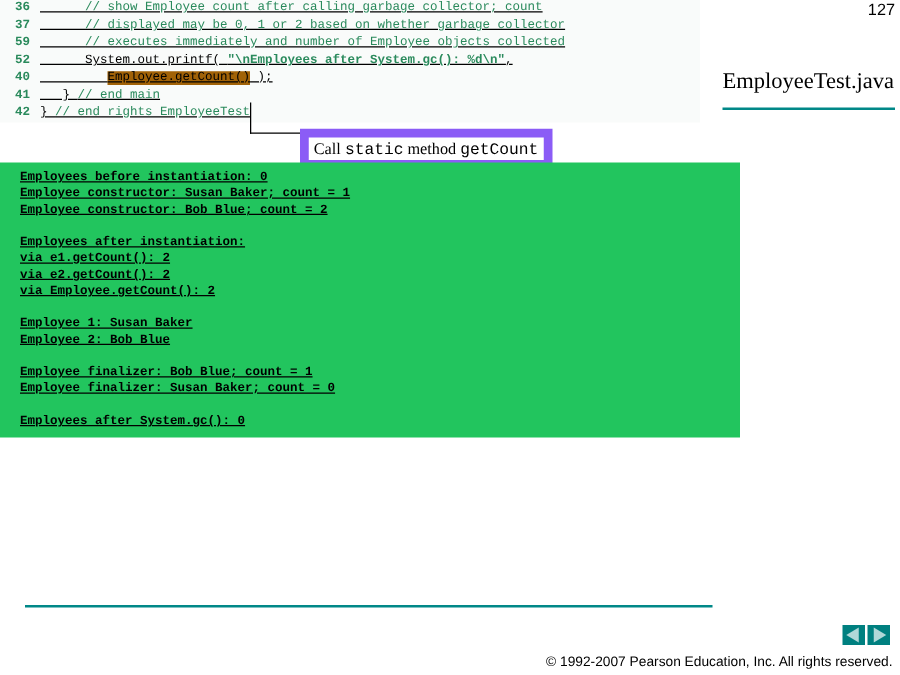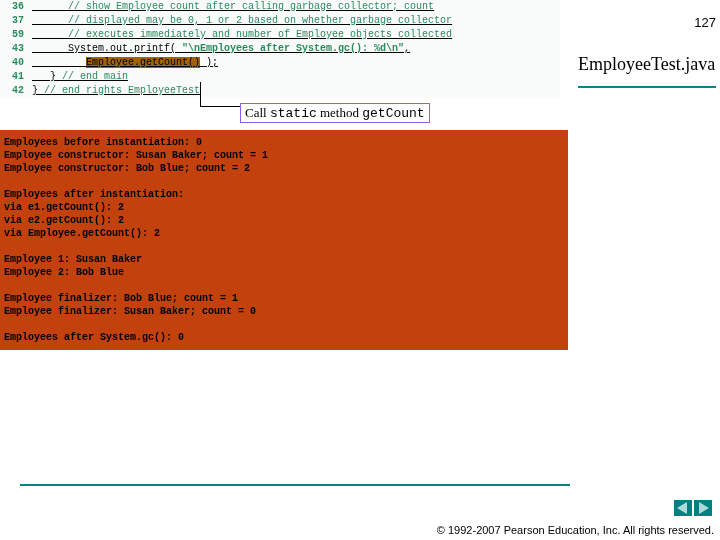--- a/index.html
+++ b/index.html
@@ -7,21 +7,21 @@
     padding: 0;
     width: 720px;
     height: 540px;
     font-family: Arial, sans-serif;
     background: #fff;
     position: relative;
     overflow: hidden;
   }
   .page-num {
     position: absolute;
-    top: 15px;
+    top: 0;
     right: 4px;
     font-size: 13px;
     margin-left: 28px;
   }
   .code-block {
     position: absolute;
     top: 0;
     left: 0;
     width: 560px;
     background: #f9fbfa;
@@ -46,33 +46,34 @@
     text-decoration: underline;
   }
   .comment { color: #2a8a5c; }
   .str { color: #2a8a5c; font-weight: bold; }
   .hl { background: #a16207; }
   .output-block {
     position: absolute;
     top: 130px;
     left: 0;
     width: 560px;
-    background: #c2410c;
+    background: #22c55e;
     font-family: "Courier New", monospace;
     font-size: 10px;
     font-weight: bold;
     line-height: 1.3;
-    padding: 6px 4px;
+    padding: 6px 16px;
     white-space: pre;
+    text-decoration: underline;
   }
   .callout {
     position: absolute;
     top: 103px;
     left: 240px;
-    border: 1px solid #8b5cf6;
+    border: 7px solid #8b5cf6;
     background: #fff;
     font-family: "Times New Roman", serif;
     font-size: 13px;
     padding: 1px 4px;
   }
   .callout .mono { font-family: "Courier New", monospace; }
   .callout-line {
     position: absolute;
     top: 82px;
     left: 200px;
@@ -141,21 +142,21 @@
     </div>
     <div class="code-line">
       <span class="lineno">37</span>
       <span class="code-text">      <span class="comment">// displayed may be 0, 1 or 2 based on whether garbage collector</span></span>
     </div>
     <div class="code-line">
       <span class="lineno">59</span>
       <span class="code-text">      <span class="comment">// executes immediately and number of Employee objects collected</span></span>
     </div>
     <div class="code-line">
-      <span class="lineno">43</span>
+      <span class="lineno">52</span>
       <span class="code-text">      System.out.printf( <span class="str">"\nEmployees after System.gc(): %d\n"</span>,</span>
     </div>
     <div class="code-line">
       <span class="lineno">40</span>
       <span class="code-text">         <span class="hl">Employee.getCount()</span> );</span>
     </div>
     <div class="code-line">
       <span class="lineno">41</span>
       <span class="code-text">   } <span class="comment">// end main</span></span>
     </div>

